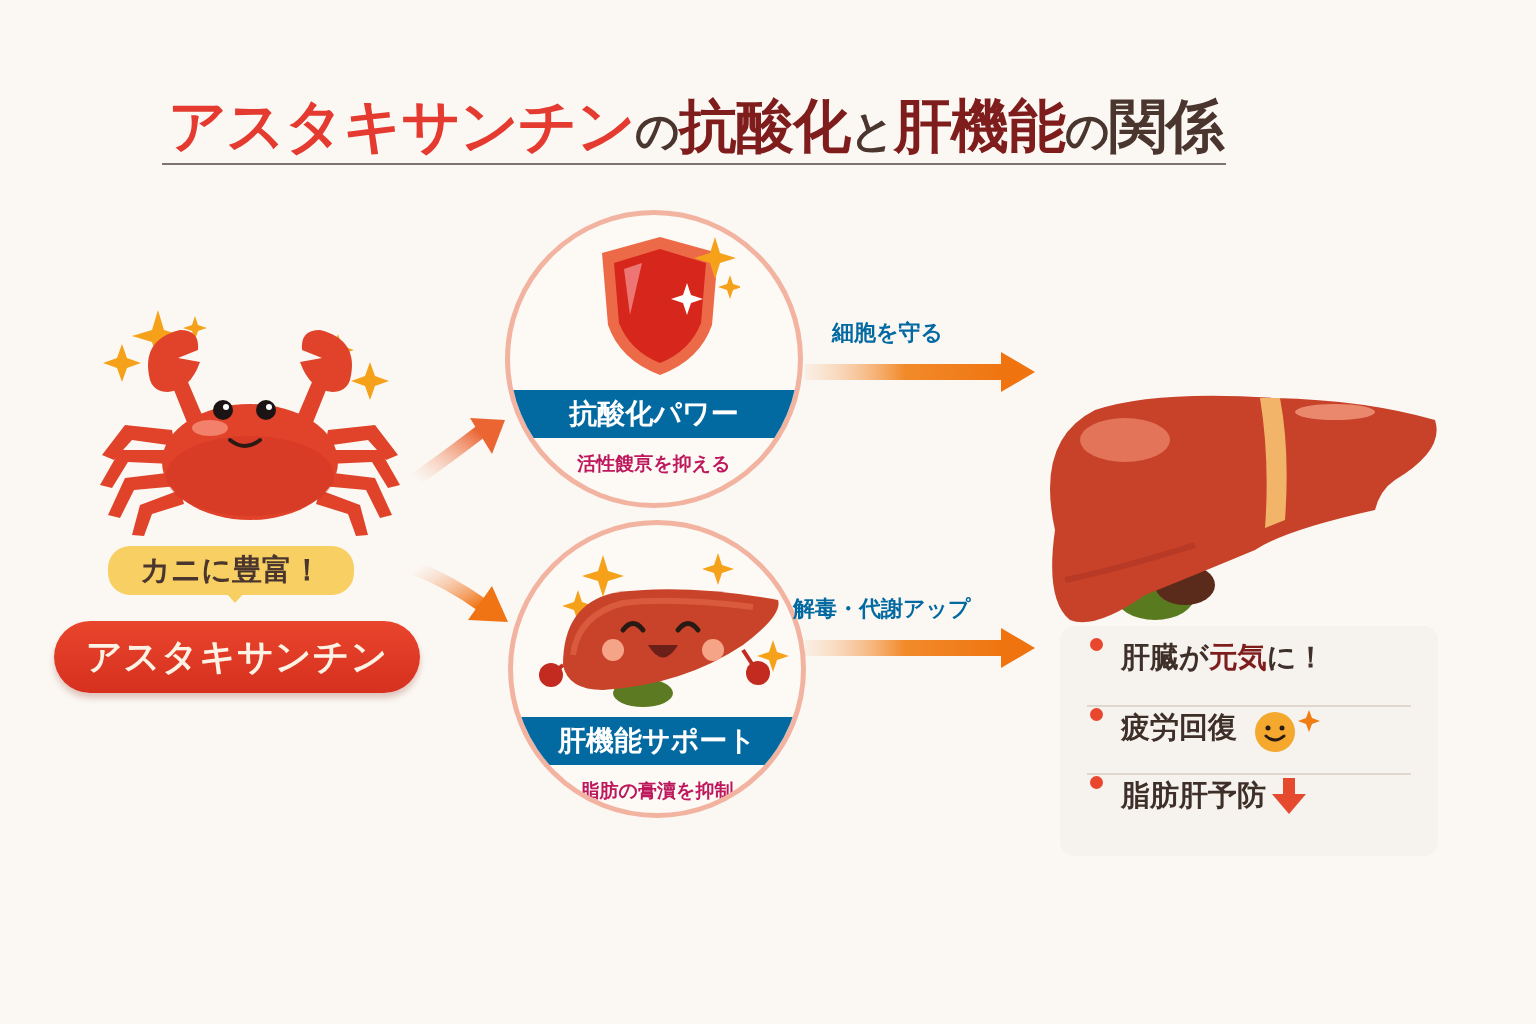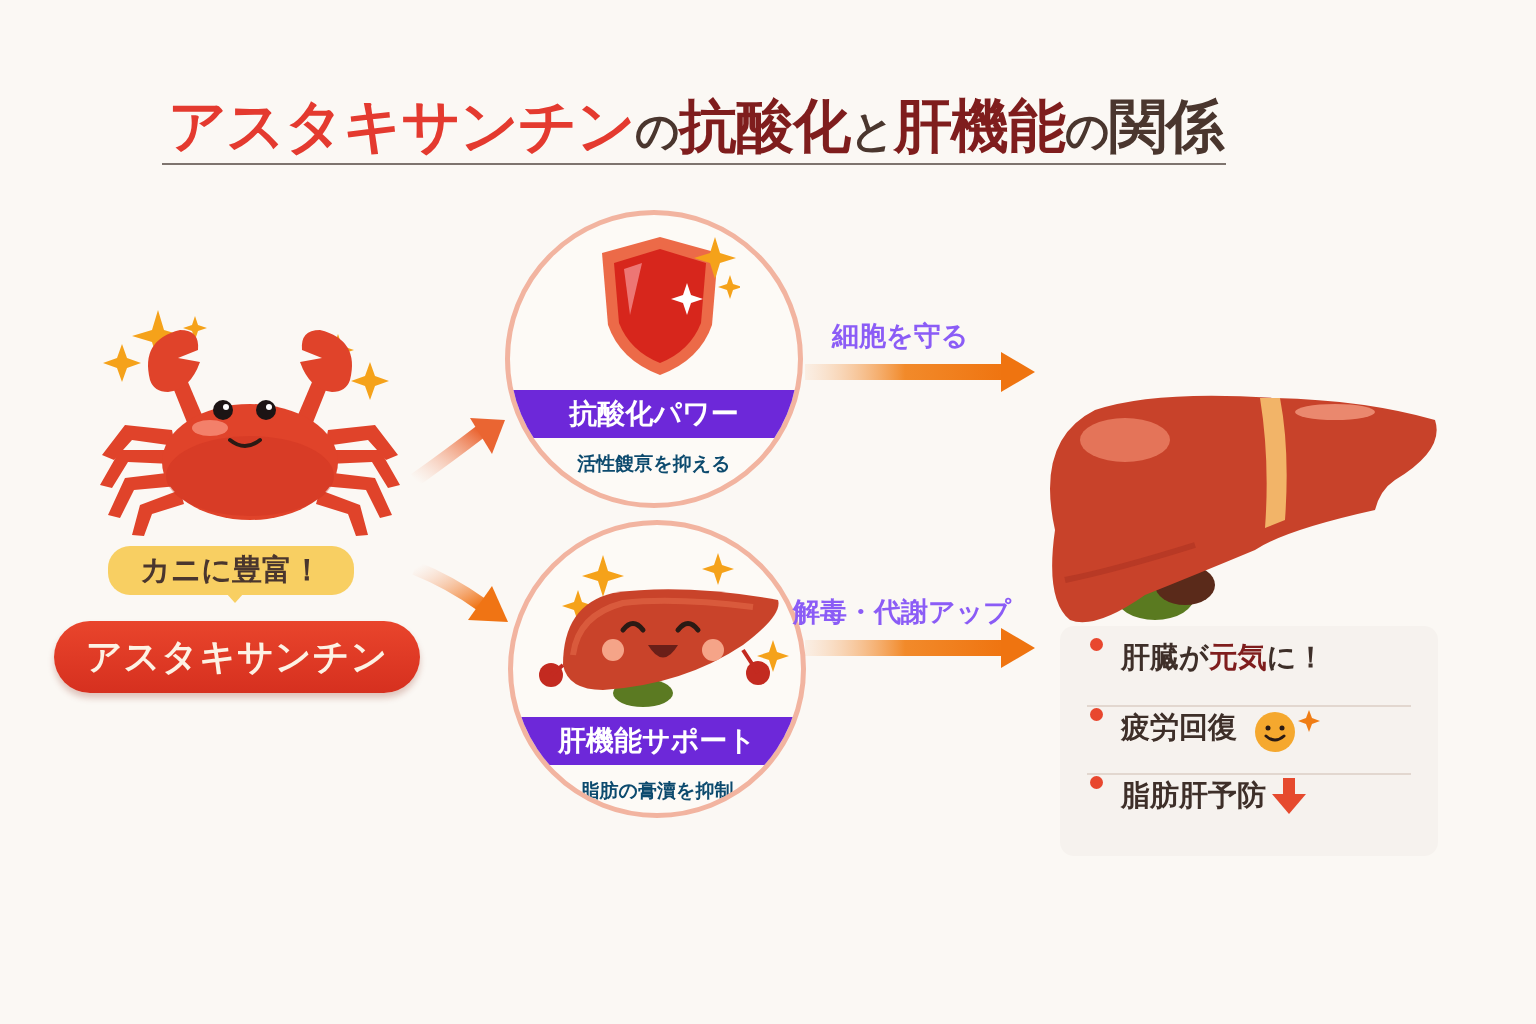--- a/index.html
+++ b/index.html
@@ -47,37 +47,37 @@
 
   
   .circle {
     position: absolute; width: 298px; height: 298px; border-radius: 50%;
     border: 5px solid #f2b4a0; background: #fdfaf6; overflow: hidden;
   }
   .c1 { left: 505px; top: 210px; }
   .c2 { left: 508px; top: 520px; }
   .band {
     position: absolute; left: 0; width: 100%; height: 48px;
-    background: #6d28d9; color: #fff; font-size: 28px; font-weight: bold;
+    background: #0369a1; color: #fff; font-size: 28px; font-weight: bold;
     display: flex; align-items: center; justify-content: center;
   }
   .c1 .band { top: 175px; }
   .c2 .band { top: 192px; }
   .sub {
     position: absolute; left: 0; width: 100%; text-align: center;
-    font-size: 19px; font-weight: bold; color: #0c4a6e;
+    font-size: 19px; font-weight: bold; color: #be185d;
   }
   .c1 .sub { top: 236px; }
   .c2 .sub { top: 253px; }
   .circle svg { position: absolute; }
 
   
   .arrow { position: absolute; }
   .arrow-label {
-    position: absolute; font-size: 27px; font-weight: bold; color: #8b5cf6; white-space: nowrap;
+    position: absolute; font-size: 22px; font-weight: bold; color: #0369a1; white-space: nowrap;
   }
 
   
   .big-liver { position: absolute; left: 1035px; top: 380px; width: 410px; height: 260px; }
 
   
   .card {
     position: absolute; left: 1060px; top: 626px; width: 378px; height: 230px;
     background: #f6f2ee; border-radius: 14px;
   }

